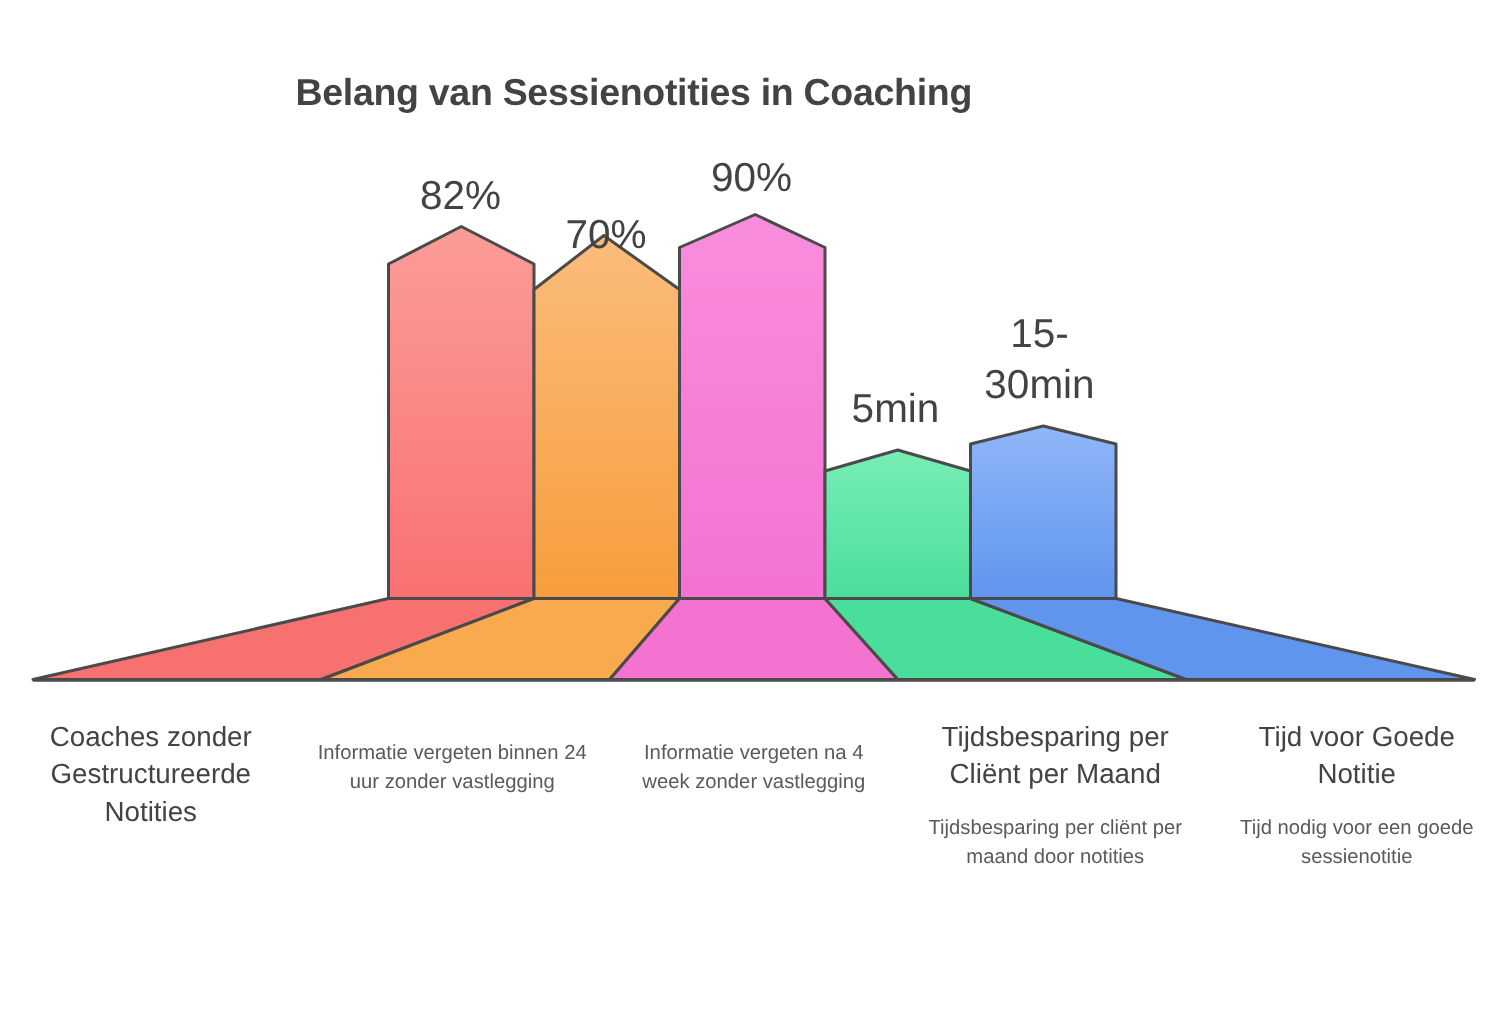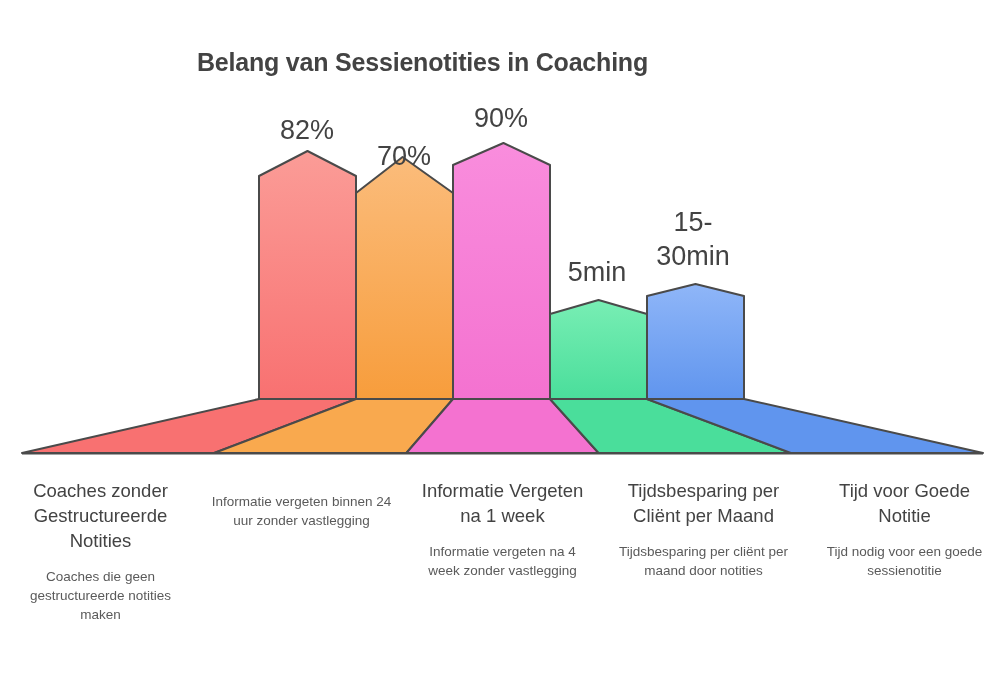--- a/index.html
+++ b/index.html
@@ -124,27 +124,25 @@
         <text class="value-label" x="404" y="165">70%</text>
         <text class="value-label" x="501" y="127">90%</text>
         <text class="value-label" x="597" y="281">5min</text>
         <text class="value-label" x="693" y="231"><tspan x="693" dy="0">15-</tspan><tspan x="693" dy="34">30min</tspan></text>
       </g>
   </svg>
 
   <div id="legend">
     <div class="legend-col">
       <div class="legend-label">Coaches zonder Gestructureerde Notities</div>
-      <div class="legend-desc">Coaches die geen gestructureerde notities maken</div>
     </div>
     <div class="legend-col">
       <div class="legend-desc">Informatie vergeten binnen 24 uur zonder vastlegging</div>
     </div>
     <div class="legend-col">
-      <div class="legend-label">Informatie Vergeten na 1 week</div>
       <div class="legend-desc">Informatie vergeten na 4 week zonder vastlegging</div>
     </div>
     <div class="legend-col">
       <div class="legend-label">Tijdsbesparing per Cliënt per Maand</div>
       <div class="legend-desc">Tijdsbesparing per cliënt per maand door notities</div>
     </div>
     <div class="legend-col">
       <div class="legend-label">Tijd voor Goede Notitie</div>
       <div class="legend-desc">Tijd nodig voor een goede sessienotitie</div>
     </div>

